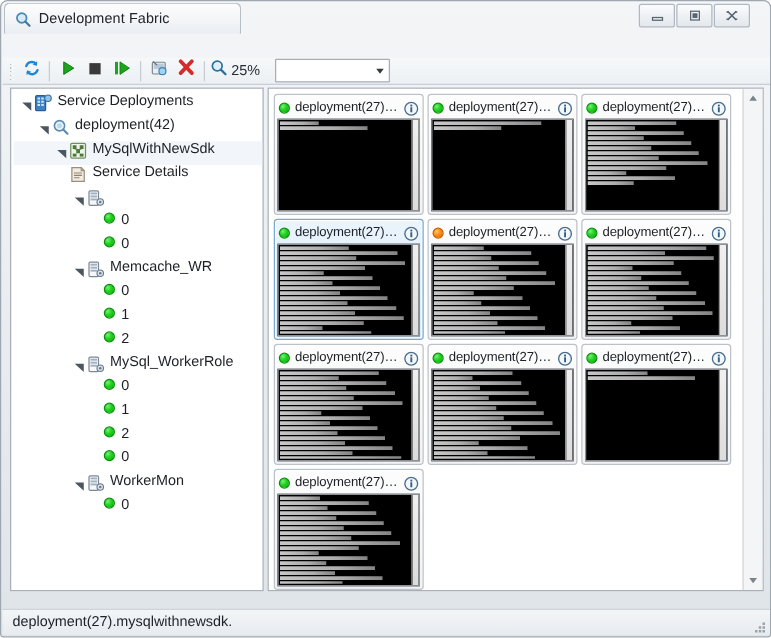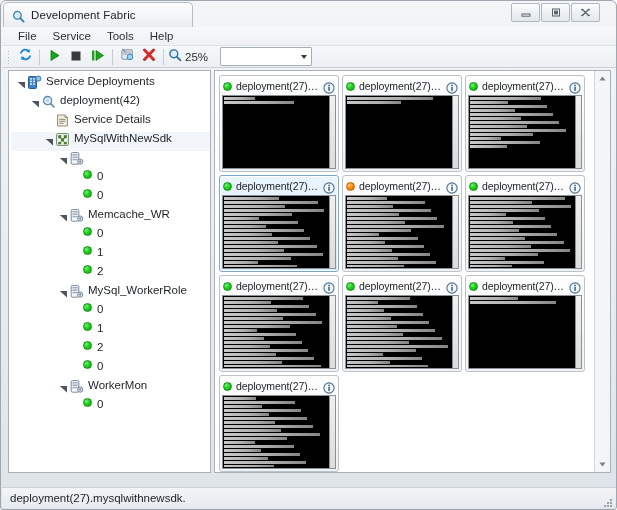--- a/index.html
+++ b/index.html
@@ -214,26 +214,20 @@
       </div>
       <div class="cap-btn">
         <svg width="13" height="11" viewBox="0 0 13 11">
           <path d="M3 2 L10 9 M10 2 L3 9" stroke="#5a6570" stroke-width="1.4" fill="none"></path>
           <path d="M2.2 2.6 L3.8 2.6 M9.2 2.6 L10.8 2.6 M2.2 8.4 L3.8 8.4 M9.2 8.4 L10.8 8.4" stroke="#5a6570" stroke-width="1.2"></path>
         </svg>
       </div>
     </div>
   </div>
 
-  <div class="menubar">
-    <div class="menu-item">File</div>
-    <div class="menu-item">Service</div>
-    <div class="menu-item">Tools</div>
-    <div class="menu-item">Help</div>
-  </div>
 
   <div class="toolbar">
     <span class="grip"></span>
 
     <div class="tb-btn">
       <span>
         <svg width="15" height="15" viewBox="0 0 16 16">
           <path d="M3.2 6.2a5 5 0 0 1 8.3-1.9" fill="none" stroke="#1f86d8" stroke-width="2" stroke-linecap="round"></path>
           <path d="M12.8 9.8a5 5 0 0 1-8.3 1.9" fill="none" stroke="#1f86d8" stroke-width="2" stroke-linecap="round"></path>
           <path d="M12.6 2.2 L12.2 6.2 L8.6 4.9 Z" fill="#1f86d8"></path>
@@ -337,34 +331,20 @@
             <svg width="9" height="9" viewBox="0 0 9 9">
               <path d="M0.8 2 L8 2 L8 8.6 Z" fill="#4b5661"></path>
             </svg>
           </span>
           <span class="nicon"><svg width="15" height="15" viewBox="0 0 15 15">
         <circle cx="6.6" cy="6.6" r="4.1" fill="#e8f2fa" stroke="#5d8bb0" stroke-width="1.3"></circle>
         <circle cx="6.6" cy="6.6" r="2" fill="#b9d8ee"></circle>
         <line x1="9.6" y1="9.6" x2="13" y2="13" stroke="#5d8bb0" stroke-width="1.7" stroke-linecap="round"></line>
             </svg></span>
           <span class="nlabel">deployment(42)</span>
-        </div>
-        <div class="node">
-          <span class="ind" style="width: 32px;"></span>
-          <span class="twisty"></span>
-          <span class="nicon"><svg width="15" height="15" viewBox="0 0 15 15">
-        <path d="M2.5 2 H10 L12.4 4.4 V13 H2.5 Z" fill="#f2ece0" stroke="#9a8f7c" stroke-width="1"></path>
-        <path d="M10 2 V4.4 H12.4" fill="none" stroke="#9a8f7c" stroke-width="1"></path>
-        <g stroke="#8d8370" stroke-width=".9">
-                <line x1="4.2" y1="6.4" x2="10.6" y2="6.4"></line>
-        <line x1="4.2" y1="8.3" x2="10.6" y2="8.3"></line>
-                <line x1="4.2" y1="10.2" x2="8.6" y2="10.2"></line>
-              </g>
-            </svg></span>
-          <span class="nlabel">Service Details</span>
         </div>
         <div class="node selected-soft">
           <span class="ind" style="width: 32px;"></span>
           <span class="twisty">
             <svg width="9" height="9" viewBox="0 0 9 9">
               <path d="M0.8 2 L8 2 L8 8.6 Z" fill="#4b5661"></path>
             </svg>
           </span>
           <span class="nicon"><svg width="15" height="15" viewBox="0 0 15 15">
         <rect x="1.6" y="1.6" width="11.8" height="11.8" rx="1" fill="#eef4ea" stroke="#6f8f5f" stroke-width="1"></rect>
@@ -376,20 +356,34 @@
         <rect x="8.8" y="9.9" width="3" height="2.4"></rect>
               </g>
         <g stroke="#4d7a3a" stroke-width=".8">
                 <line x1="4.7" y1="6.2" x2="7.5" y2="6.6"></line>
                 <line x1="10.3" y1="6.2" x2="7.5" y2="6.6"></line>
               </g>
             </svg></span>
           <span class="nlabel">MySqlWithNewSdk</span>
         </div>
         <div class="node">
+          <span class="ind" style="width: 32px;"></span>
+          <span class="twisty"></span>
+          <span class="nicon"><svg width="15" height="15" viewBox="0 0 15 15">
+        <path d="M2.5 2 H10 L12.4 4.4 V13 H2.5 Z" fill="#f2ece0" stroke="#9a8f7c" stroke-width="1"></path>
+        <path d="M10 2 V4.4 H12.4" fill="none" stroke="#9a8f7c" stroke-width="1"></path>
+        <g stroke="#8d8370" stroke-width=".9">
+                <line x1="4.2" y1="6.4" x2="10.6" y2="6.4"></line>
+        <line x1="4.2" y1="8.3" x2="10.6" y2="8.3"></line>
+                <line x1="4.2" y1="10.2" x2="8.6" y2="10.2"></line>
+              </g>
+            </svg></span>
+          <span class="nlabel">Service Details</span>
+        </div>
+        <div class="node">
           <span class="ind" style="width: 46px;"></span>
           <span class="twisty">
             <svg width="9" height="9" viewBox="0 0 9 9">
               <path d="M0.8 2 L8 2 L8 8.6 Z" fill="#4b5661"></path>
             </svg>
           </span>
           <span class="nicon"><svg width="15" height="15" viewBox="0 0 15 15">
         <rect x="2.2" y="1.6" width="7.6" height="11.6" rx="1" fill="#f5f7f9" stroke="#7e8894" stroke-width="1"></rect>
         <g fill="#9fb0c0">
                 <rect x="3.4" y="3" width="5.2" height="1.5"></rect>

